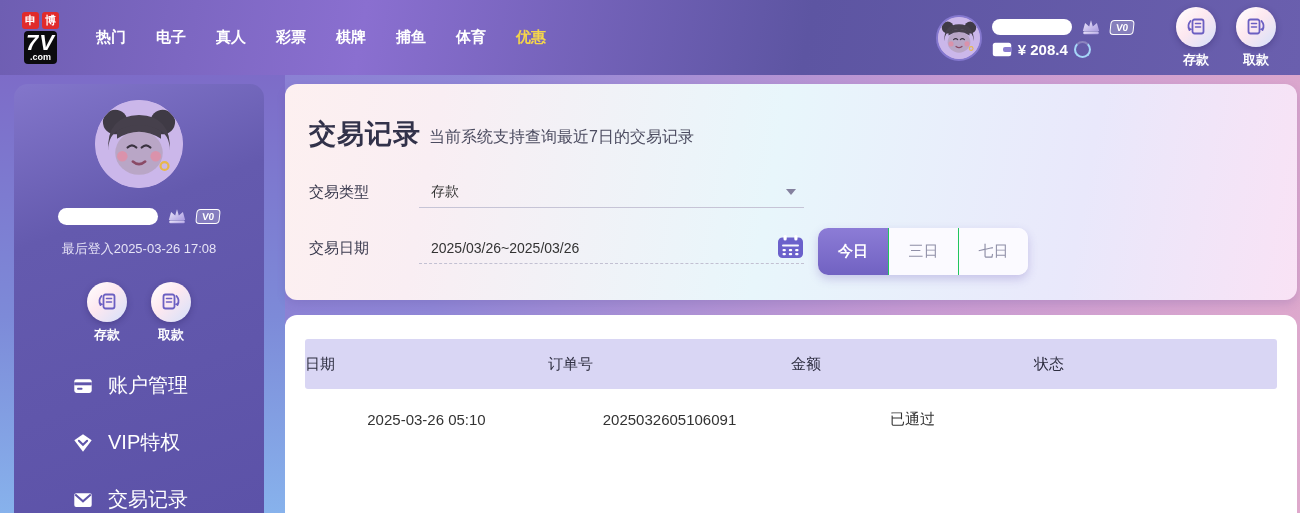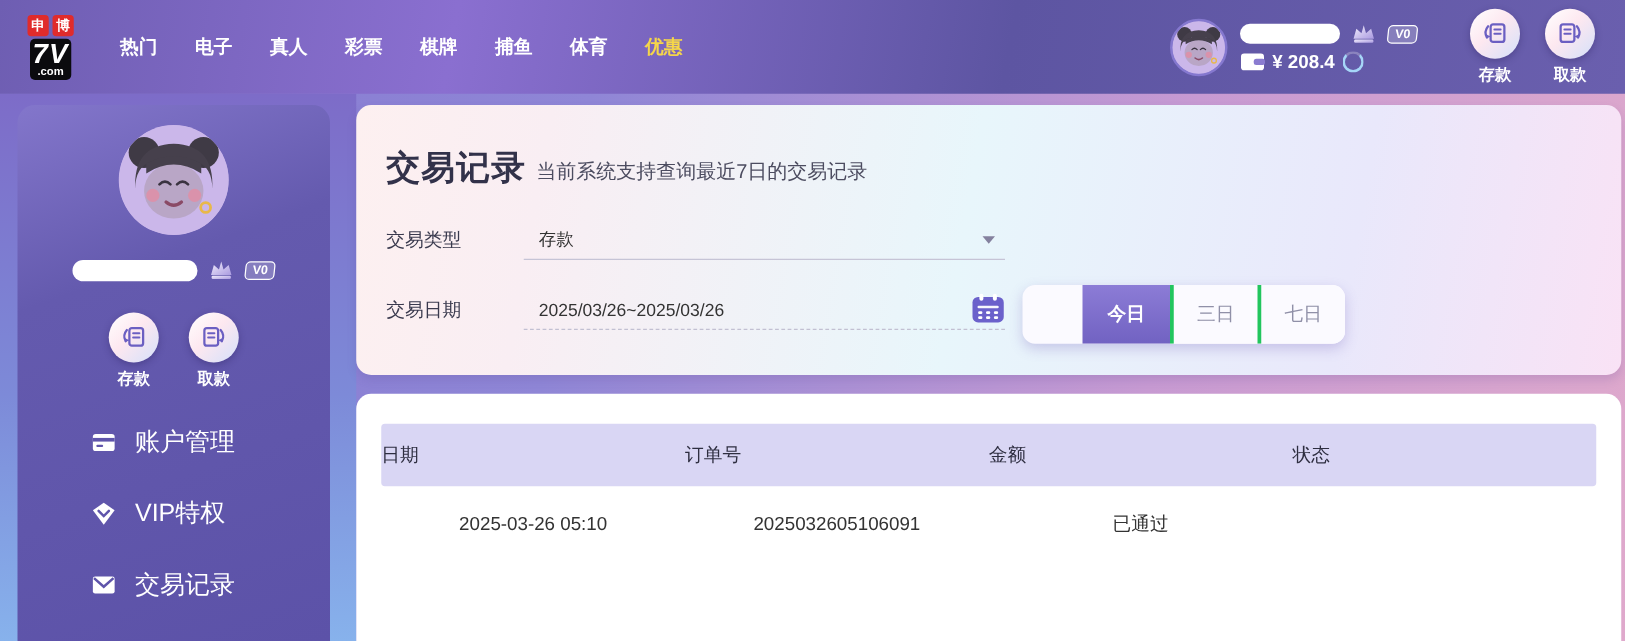--- a/index.html
+++ b/index.html
@@ -76,22 +76,22 @@
   .fcontrol { position:relative; width:385px; height:32px; display:flex; align-items:center;
     border-bottom:1px solid #c6c4d6; cursor:pointer; }
   .fcontrol.dashed { border-bottom:1px dashed #c2c0d2; }
   .fvalue { font-size:14px; color:#333; padding-left:12px; }
   .caret { position:absolute; right:8px; width:0; height:0;
     border-left:5px solid transparent; border-right:5px solid transparent; border-top:6px solid #84819e; }
   .cal-icon { position:absolute; right:0; bottom:4px; cursor:pointer; }
   .range-group { position:absolute; left:533px; top:144px; display:flex; border-radius:10px;
     overflow:hidden; box-shadow:0 4px 10px rgba(120,100,190,.3); background:#fbfaff; }
   .range-btn { width:70px; height:47px; display:flex; align-items:center; justify-content:center;
-    font-size:15px; color:#9090a8; background:#fbfaff; border-left:3px solid #22c55e; cursor:pointer; }
-  .range-btn:first-child { border-left:none;margin-left:48px; }
+    font-size:15px; color:#9090a8; background:#fbfaff; border-left:1px solid #22c55e; cursor:pointer; }
+  .range-btn:first-child { border-left:none; }
   .range-btn.active { background:linear-gradient(180deg,#8c7cd6,#7162c2); color:#fff; font-weight:600; }
 
   .table-card { margin-top:15px; background:#fff; border-radius:12px 12px 0 0; flex:1;
     padding:24px 20px 0; color:#333; }
   .thead { display:grid; grid-template-columns:repeat(4,1fr); height:50px; align-items:center;
     background:#d9d6f4; border-radius:3px; }
   .th { font-size:15px; color:#2e2e40; font-weight:500; }
   .trow { display:grid; grid-template-columns:repeat(4,1fr); height:60px; align-items:center; }
   .td { text-align:center; font-size:15px; color:#333; }
 </style>
@@ -209,20 +209,21 @@
           <use href="#girl-avatar"></use>
         </svg>
     </div>
     <div class="sb-name-row">
       <span class="sb-name-pill"></span>
       <svg class="crown" viewBox="0 0 24 22">
           <use href="#crown-shape"></use>
         </svg>
       <span class="vip-badge">V0</span>
     </div>
+    <div class="sb-login">最后登入2025-03-26 17:08</div>
 
     <div class="sb-actions">
       <div class="qa">
         <span class="qa-circle">
           <svg viewBox="0 0 24 24" width="24" height="24">
               <use href="#card-arrow"></use>
             </svg>
         </span>
         <span class="qa-label">存款</span>
       </div>

